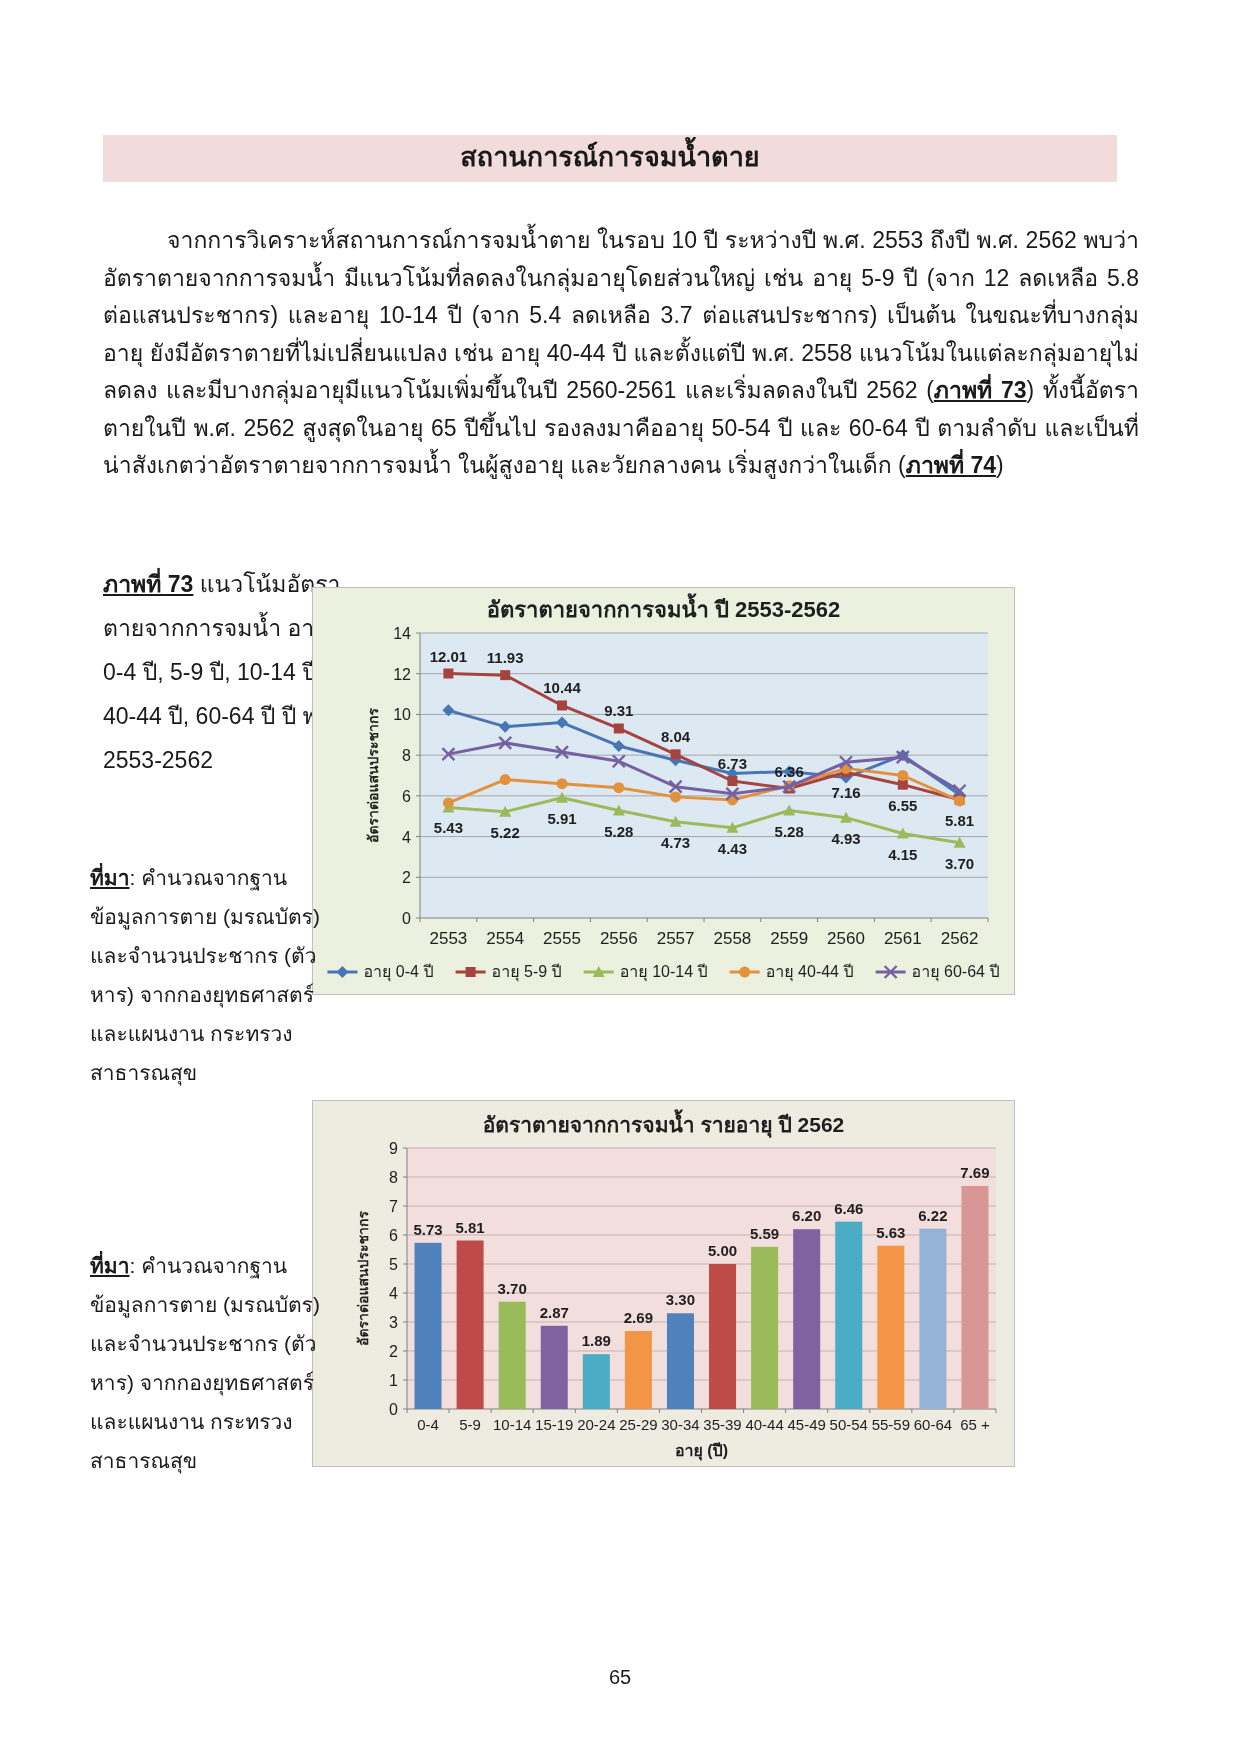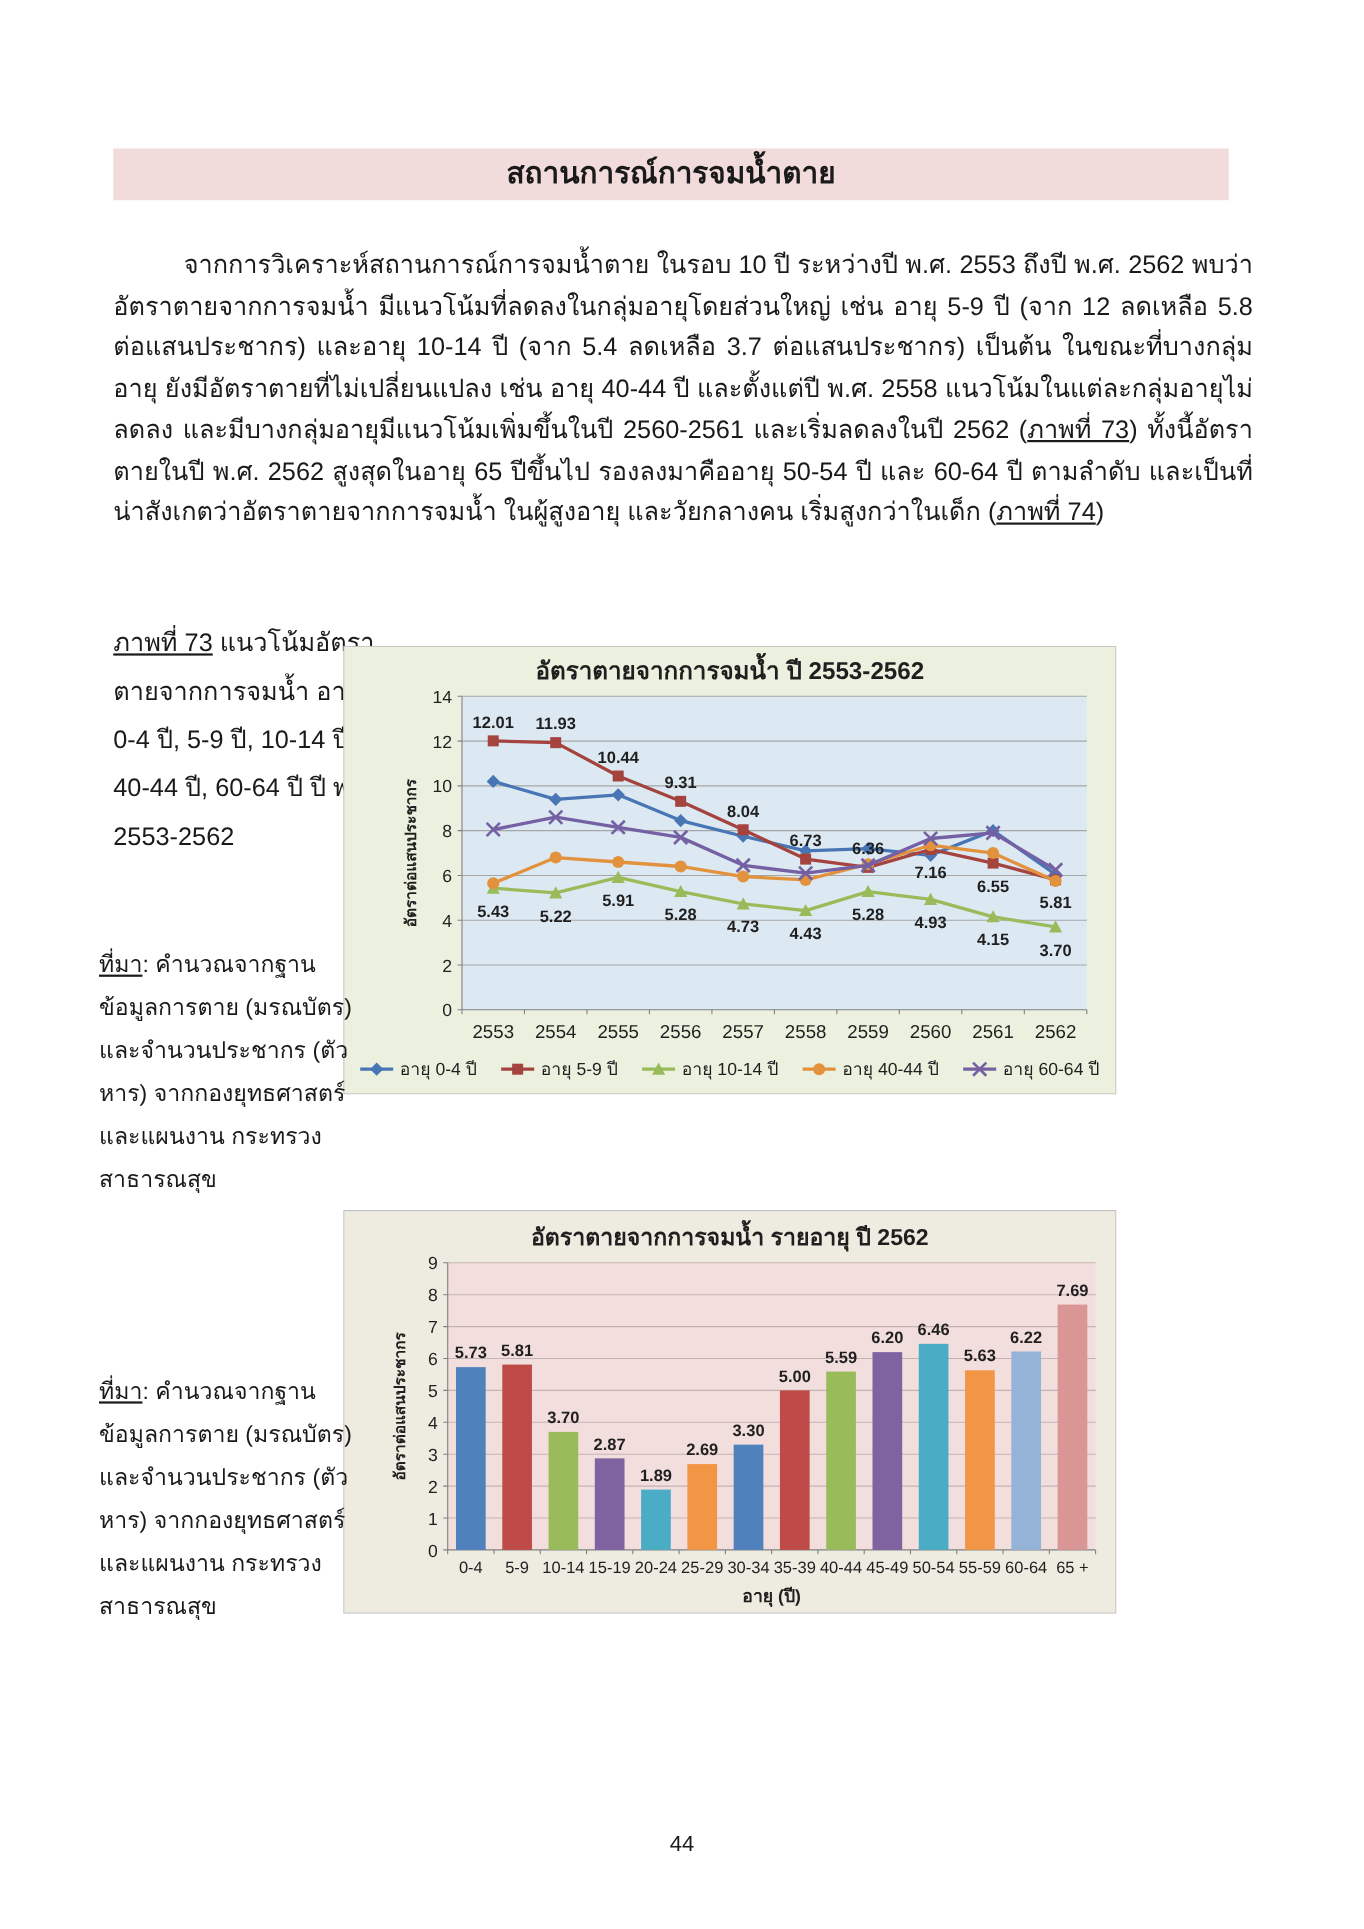--- a/index.html
+++ b/index.html
@@ -5,21 +5,21 @@
   html,body{margin:0;padding:0;background:#ffffff;}
   .page{position:relative;width:1240px;height:1754px;background:#ffffff;
         font-family:"Liberation Sans",sans-serif;color:#1a1a1a;overflow:hidden;}
   .banner{position:absolute;left:103px;top:135px;width:1014px;height:47px;
           display:flex;align-items:flex-start;justify-content:center;
           font-size:27px;font-weight:bold;}
   .para{position:absolute;left:103px;top:222px;width:1036px;margin:0;
         font-size:23px;line-height:37.5px;text-align:justify;text-indent:64px;}
   .sidenote{position:absolute;left:103px;width:246px;font-size:23px;line-height:44px;}
   .source{position:absolute;left:90px;width:246px;font-size:21px;line-height:39px;}
-  .u{text-decoration:underline;}
+  .u{text-decoration:underline;font-weight:bold;}
   .chartbox{position:absolute;left:312px;}
   .chartbox svg{display:block;}
   .pagenum{position:absolute;left:0;right:0;top:1666px;text-align:center;font-size:20px;}
   svg text{font-family:"Liberation Sans",sans-serif;fill:#1f1f1f;}
 </style>
 </head>
 <body>
 
 <div class="page">
 
@@ -301,14 +301,14 @@
         <text x="662.9642857142857" y="330" text-anchor="middle" font-size="15">65 +</text>
         <text x="389.5" y="356" text-anchor="middle" font-size="16" font-weight="bold">อายุ (ปี)</text>
         <text x="56" y="178.5" transform="rotate(-90 56 178.5)" text-anchor="middle" font-size="14" font-weight="bold">อัตราต่อแสนประชากร</text>
       </svg>
   </div>
 
   <div class="source" style="top:1246px">
     <span class="u">ที่มา</span><span>: คำนวณจากฐานข้อมูลการตาย (มรณบัตร) และจำนวนประชากร (ตัวหาร) จากกองยุทธศาสตร์และแผนงาน กระทรวงสาธารณสุข</span>
   </div>
 
-  <div class="pagenum">44</div>
+  <div class="pagenum">65</div>
 </div>
 
 </body></html>

